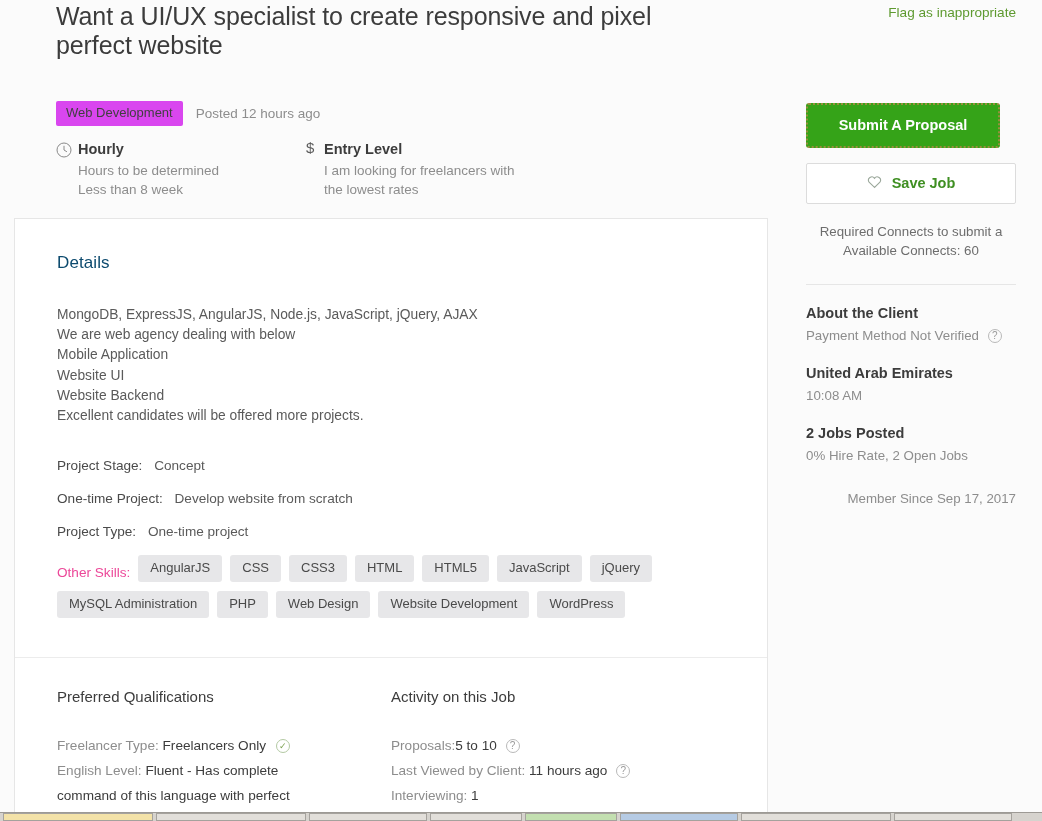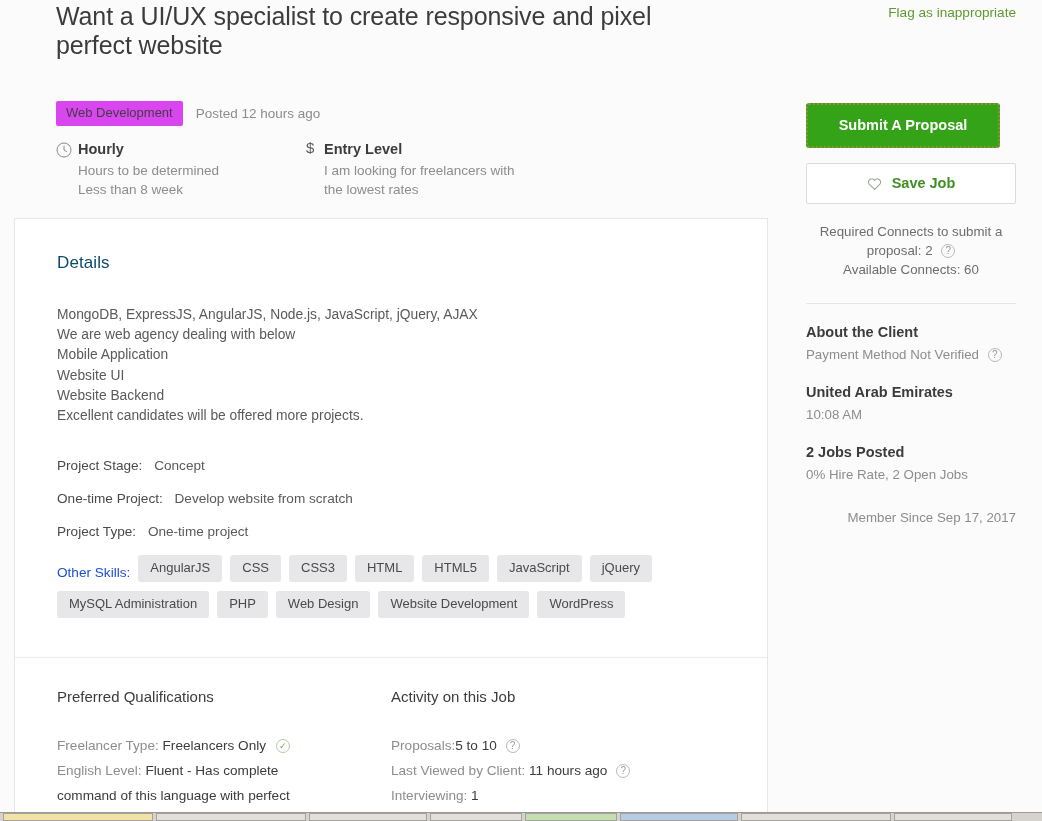--- a/index.html
+++ b/index.html
@@ -152,21 +152,21 @@
     flex-wrap: wrap;
     align-items: center;
     font-size: 13.6px;
     color: #4a4a4a;
     margin-top: 14px;
     max-width: 650px;
   }
   .skills-label {
     margin-right: 8px;
     line-height: 24px;
-    color: #1d4ed8;
+    color: #ec4899;
   }
   .skill {
     display: inline-block;
     background: #e7e7e9;
     color: #4a4a4a;
     font-size: 13px;
     line-height: 14px;
     padding: 6px 12px 7px 12px;
     border-radius: 3px;
     margin: 0 8px 9px 0;
@@ -244,21 +244,21 @@
     font-size: 14.5px;
     font-weight: bold;
     text-align: center;
     padding: 12px 0 13px 0;
     border-radius: 3px;
     cursor: pointer;
     font-family: "Liberation Sans", sans-serif;
   }
   .btn-save {
     display: flex;
-    align-items: flex-end;
+    align-items: flex-start;
     justify-content: center;
     width: 210px;
     margin-top: 15px;
     background: #ffffff;
     color: #3f8f22;
     border: 1px solid #dcdcdc;
     font-size: 14.5px;
     font-weight: bold;
     padding: 11px 0 12px 0;
     border-radius: 2px;
@@ -464,24 +464,20 @@
       <span class="heart">
         <svg width="15" height="14" viewBox="0 0 16 15">
           <path d="M8 13.3 L2.2 7.6 A3.2 3.2 0 0 1 8 3.6 A3.2 3.2 0 0 1 13.8 7.6 Z" fill="none" stroke="#9aa79a" stroke-width="1.1"></path>
         </svg>
       </span>
       <span>Save Job</span>
     </button>
 
     <div class="connects">
       <div>Required Connects to submit a</div>
-      <div>
-        <span>proposal: 2</span>
-        <span class="qmark">?</span>
-      </div>
       <div>Available Connects: 60</div>
     </div>
 
     <div class="sb-divider"></div>
 
     <div class="sb-block">
       <div class="sb-h">About the Client</div>
       <div class="sb-sub">
         <span>Payment Method Not Verified</span>
         <span class="qmark">?</span>

